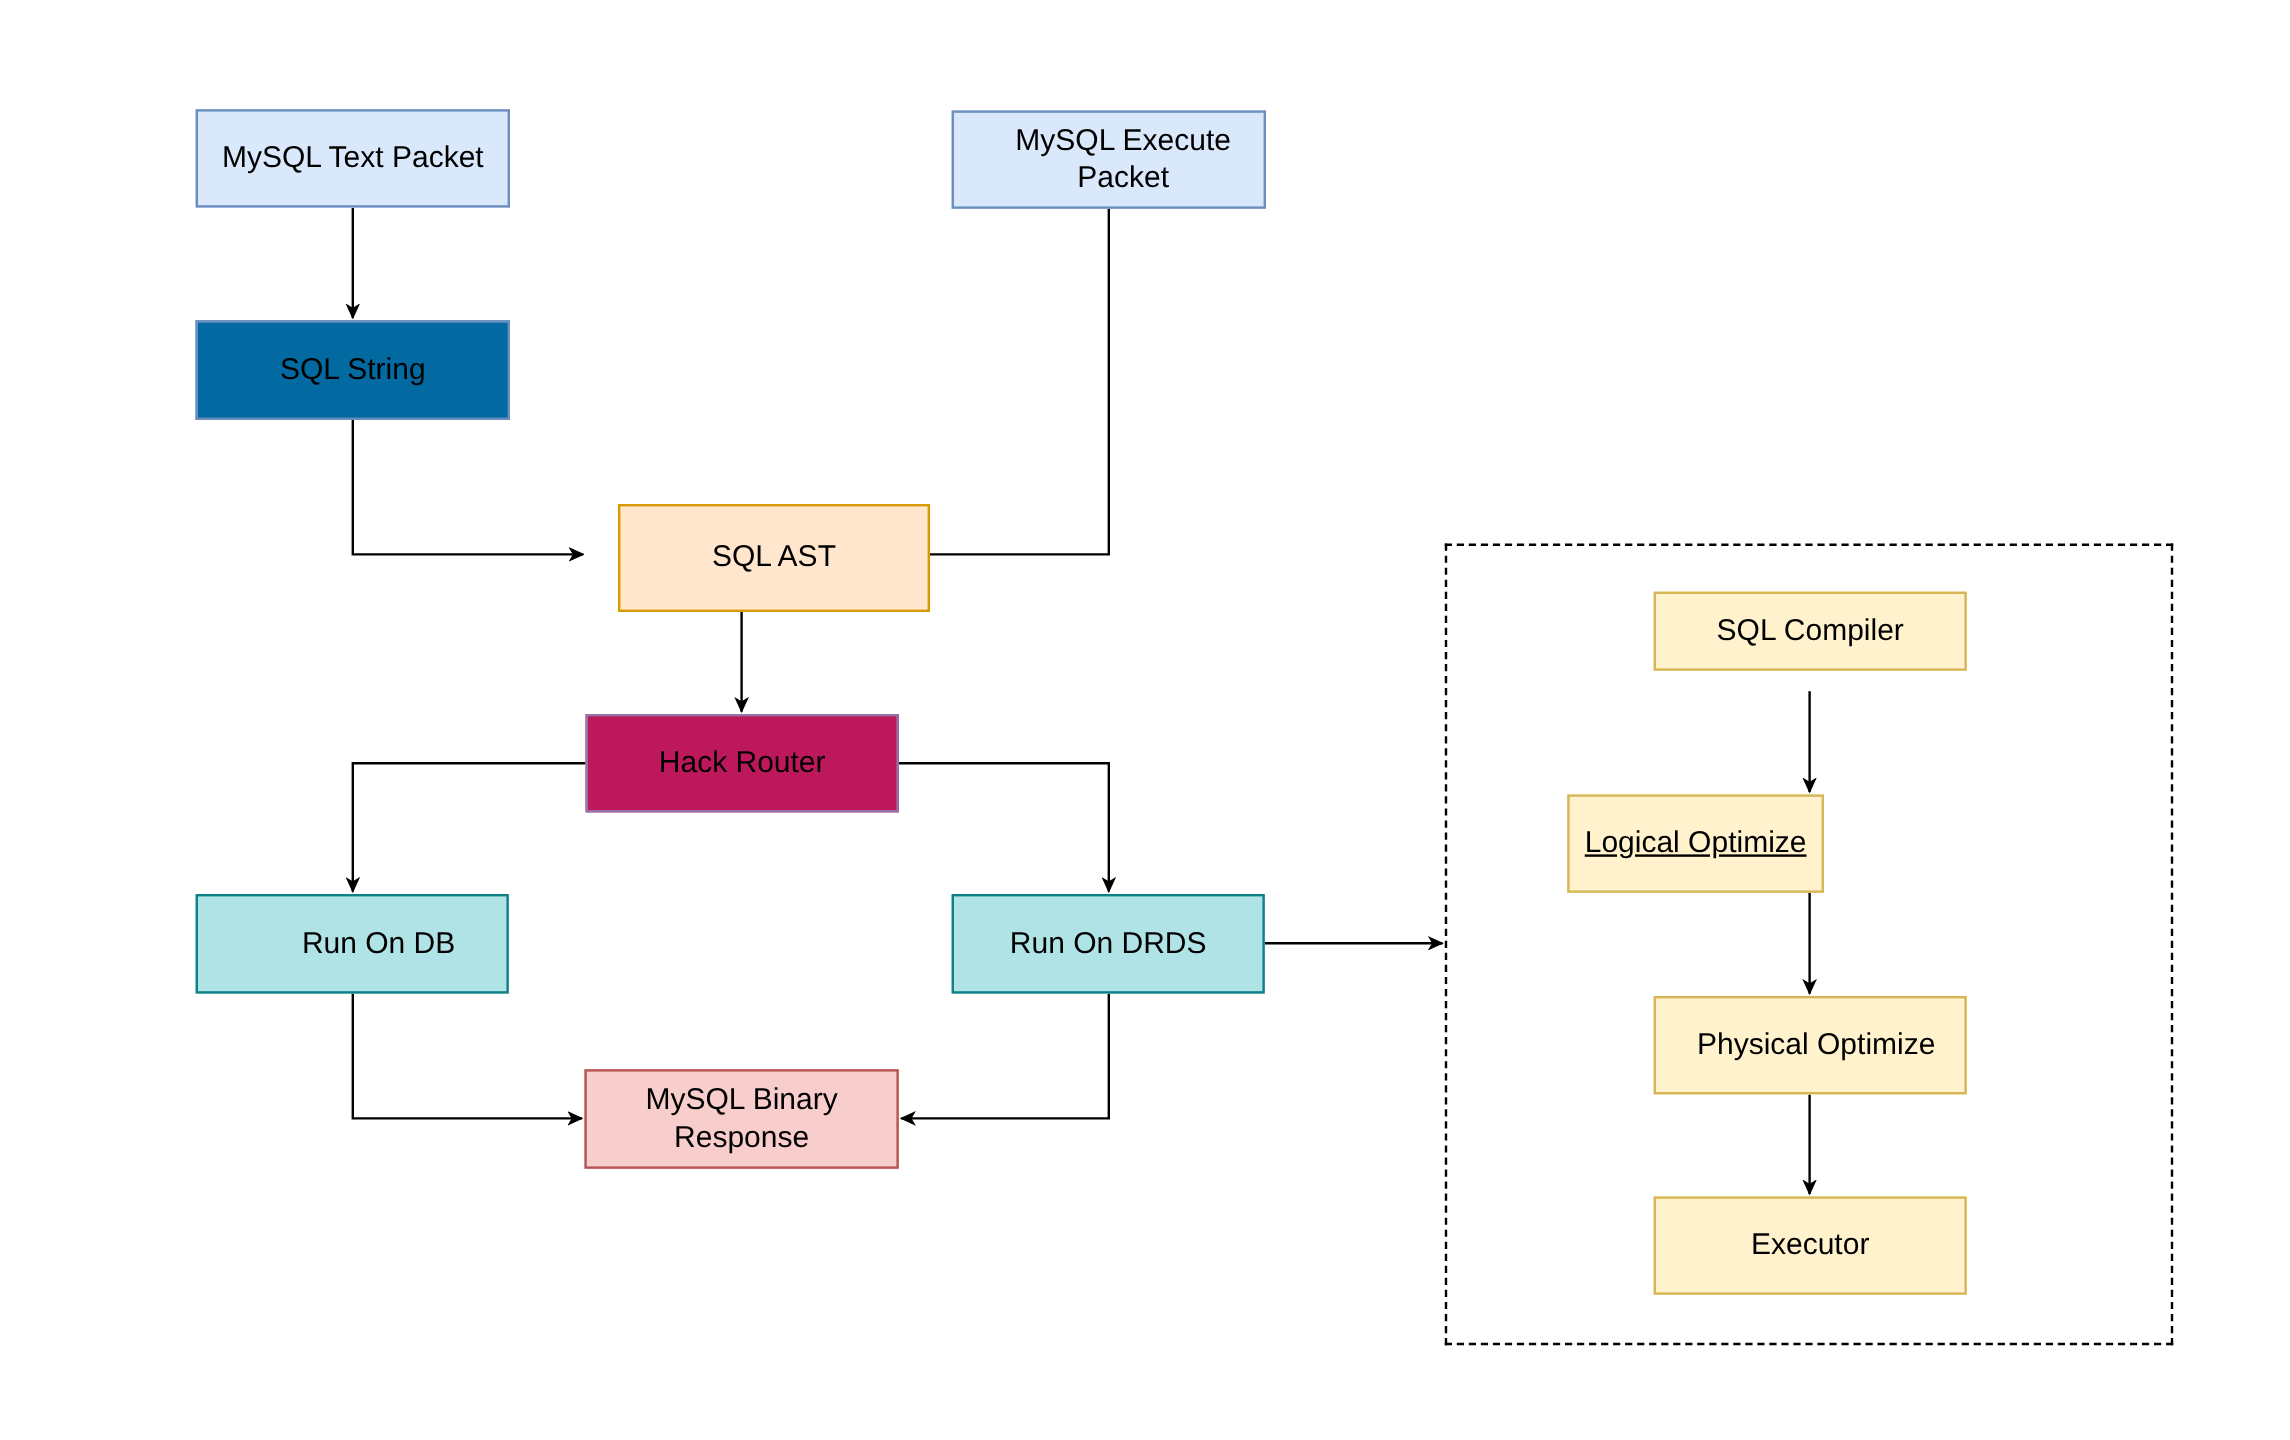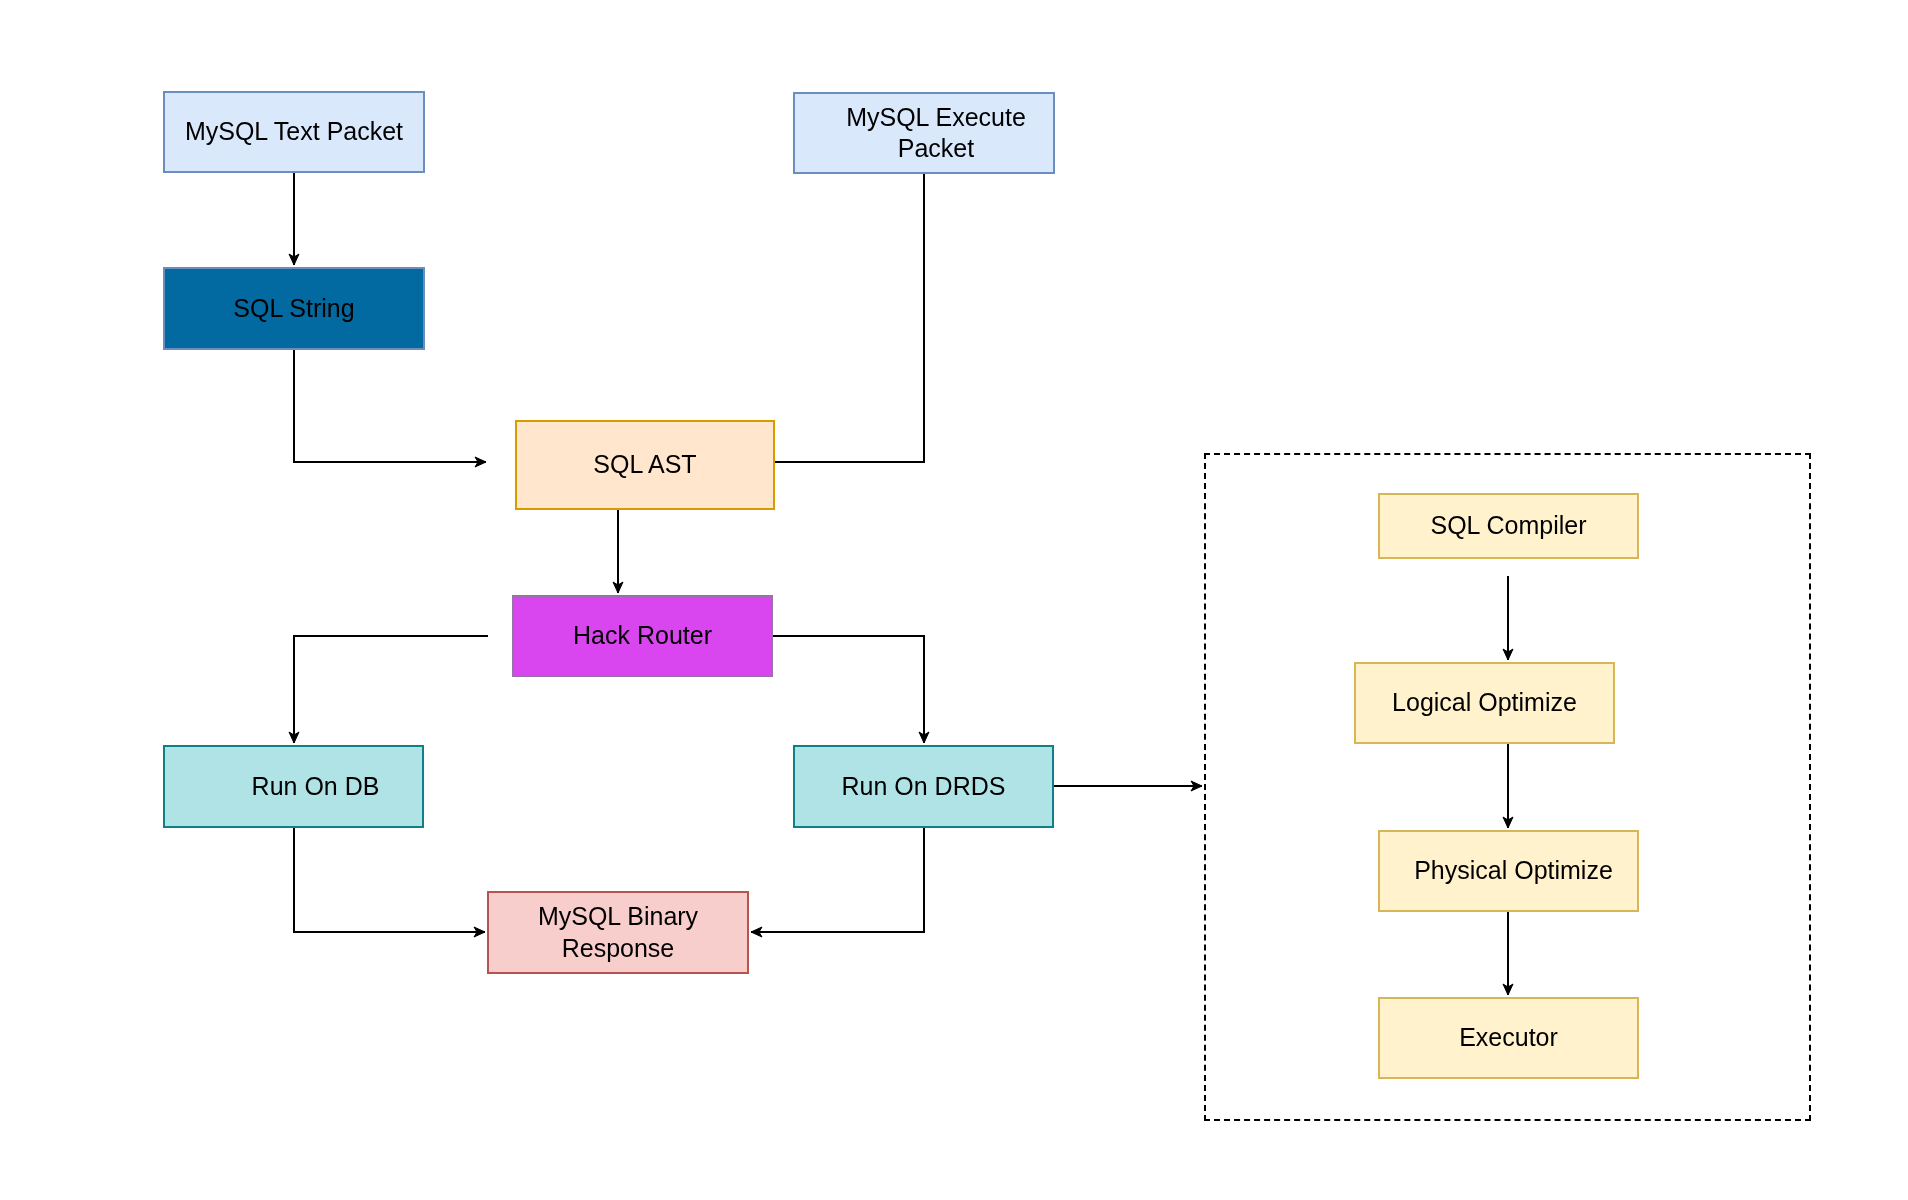--- a/index.html
+++ b/index.html
@@ -45,21 +45,21 @@
   .pos-mysql-text-packet     { left: 163px; top: 91px;  width: 262px; height: 82px; }
   .pos-mysql-execute-packet  { left: 793px; top: 92px;  width: 262px; height: 82px; padding-left: 24px; }
   .pos-sql-string            { left: 163px; top: 267px; width: 262px; height: 83px; }
   .pos-sql-ast               { left: 515px; top: 420px; width: 260px; height: 90px; }
   .pos-hack-router           { left: 488px; top: 595px; width: 261px; height: 82px; }
   .pos-run-on-db             { left: 163px; top: 745px; width: 261px; height: 83px; padding-left: 44px; }
   .pos-run-on-drds           { left: 793px; top: 745px; width: 261px; height: 83px; }
   .pos-mysql-binary-response { left: 487px; top: 891px; width: 262px; height: 83px; padding: 0 46px; }
   .pos-optimizer-group       { left: 1204px; top: 453px; width: 607px; height: 668px; }
   .pos-sql-compiler          { left: 1378px; top: 493px; width: 261px; height: 66px; }
-  .pos-logical-optimize      { left: 1354px; top: 662px; width: 261px; height: 82px; }
+  .pos-logical-optimize      { left: 1306px; top: 662px; width: 214px; height: 82px; text-decoration: underline; }
   .pos-physical-optimize     { left: 1378px; top: 830px; width: 261px; height: 82px; }
   .pos-executor              { left: 1378px; top: 997px; width: 261px; height: 82px; }
 </style>
 </head>
 <body>
 
 <div class="canvas">
 
   <svg class="edges" viewBox="0 0 1908 1200" xmlns="http://www.w3.org/2000/svg">
     <defs>
@@ -80,21 +80,21 @@
     <path class="edge" d="M1508,744 L1508,828" fill="none" stroke="#000000" stroke-width="2" marker-end="url(#arrow)"></path>
     <path class="edge" d="M1508,912 L1508,995" fill="none" stroke="#000000" stroke-width="2" marker-end="url(#arrow)"></path>
   </svg>
 
   <div class="group-outline pos-optimizer-group" style="border-color: rgb(0, 0, 0);"></div>
 
   <div class="node pos-mysql-text-packet" style="background: rgb(218, 232, 252); border-color: rgb(108, 142, 191);">MySQL Text Packet</div>
   <div class="node pos-mysql-execute-packet" style="background: rgb(218, 232, 252); border-color: rgb(108, 142, 191);">MySQL Execute Packet</div>
   <div class="node pos-sql-string" style="background: #0369a1; border-color: rgb(108, 142, 191);">SQL String</div>
   <div class="node pos-sql-ast" style="background: rgb(255, 230, 204); border-color: rgb(215, 155, 0);">SQL AST</div>
-  <div class="node pos-hack-router" style="background: #d946ef; border-color: rgb(150, 115, 166); margin-left: 24px;">Hack Router</div>
+  <div class="node pos-hack-router" style="background: #be185d; border-color: rgb(150, 115, 166);">Hack Router</div>
   <div class="node pos-run-on-db" style="background: rgb(176, 227, 230); border-color: rgb(14, 128, 136);">Run On DB</div>
   <div class="node pos-run-on-drds" style="background: rgb(176, 227, 230); border-color: rgb(14, 128, 136);">Run On DRDS</div>
   <div class="node pos-mysql-binary-response" style="background: rgb(248, 206, 204); border-color: rgb(184, 84, 80);">MySQL Binary Response</div>
   <div class="node pos-sql-compiler" style="background: rgb(255, 242, 204); border-color: rgb(214, 182, 86);">SQL Compiler</div>
   <div class="node pos-logical-optimize" style="background: rgb(255, 242, 204); border-color: rgb(214, 182, 86);">Logical Optimize</div>
   <div class="node pos-physical-optimize" style="background: rgb(255, 242, 204); border-color: rgb(214, 182, 86); padding-left: 10px;">Physical Optimize</div>
   <div class="node pos-executor" style="background: rgb(255, 242, 204); border-color: rgb(214, 182, 86);">Executor</div>
 
 </div>
 

